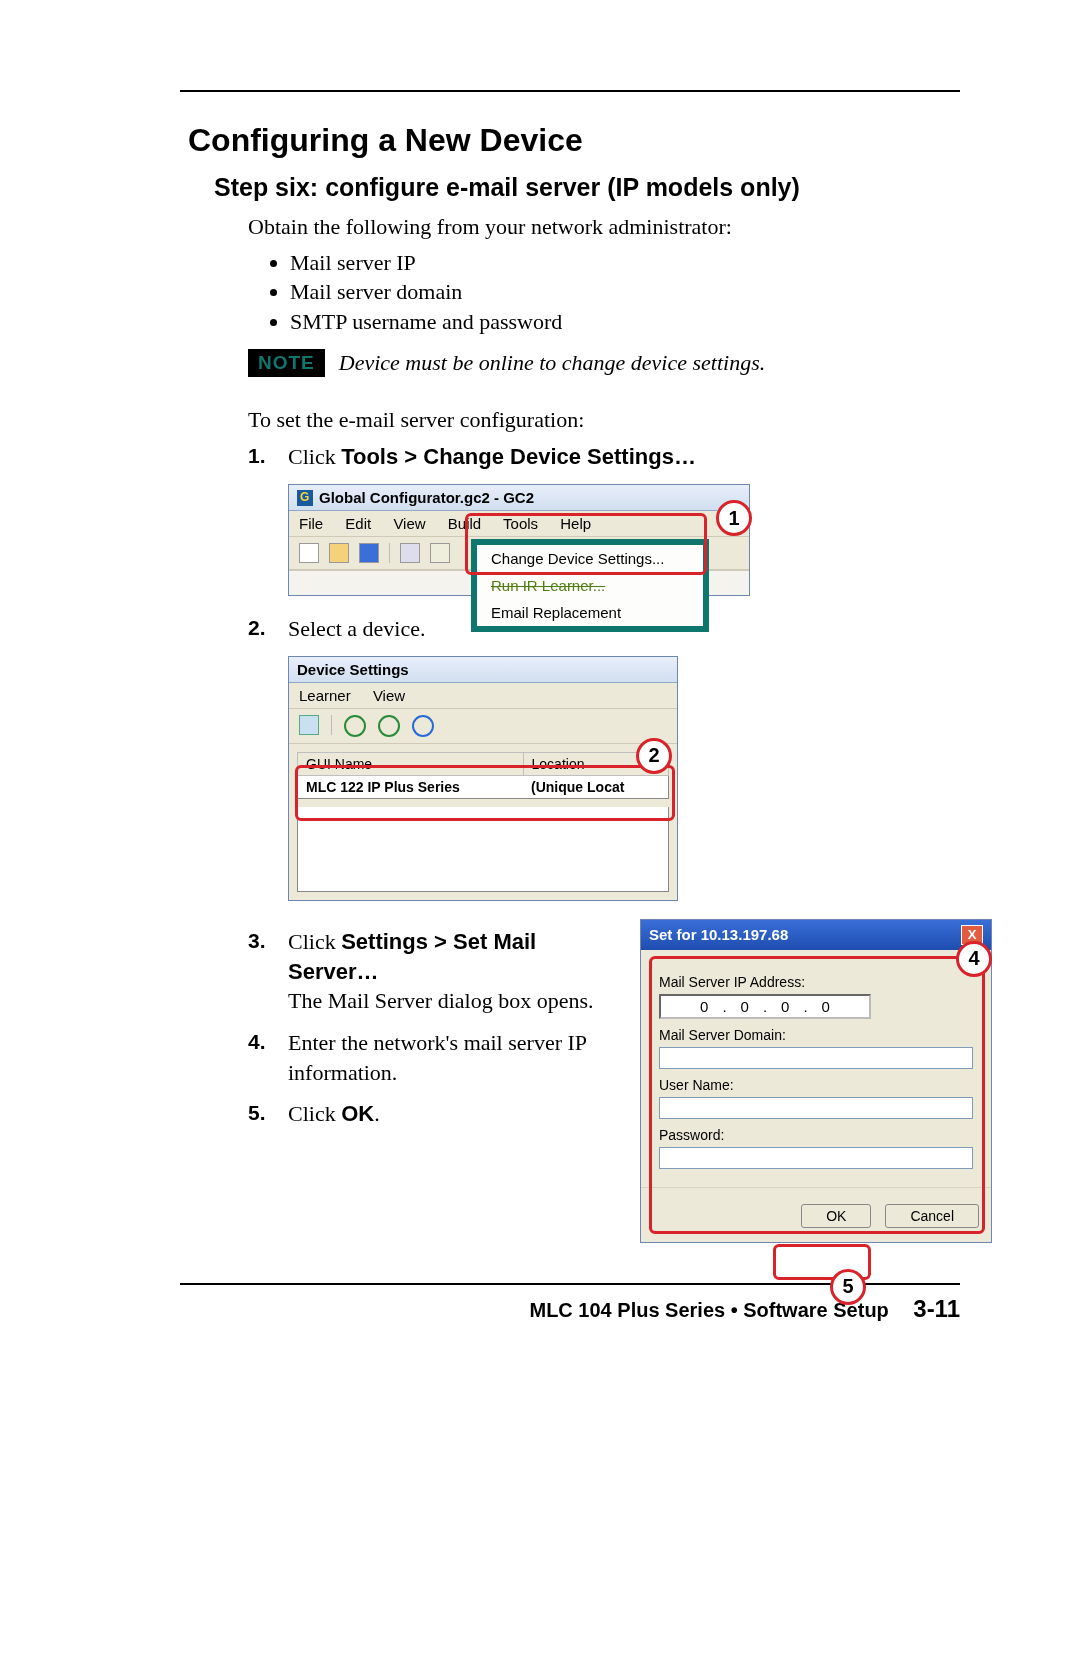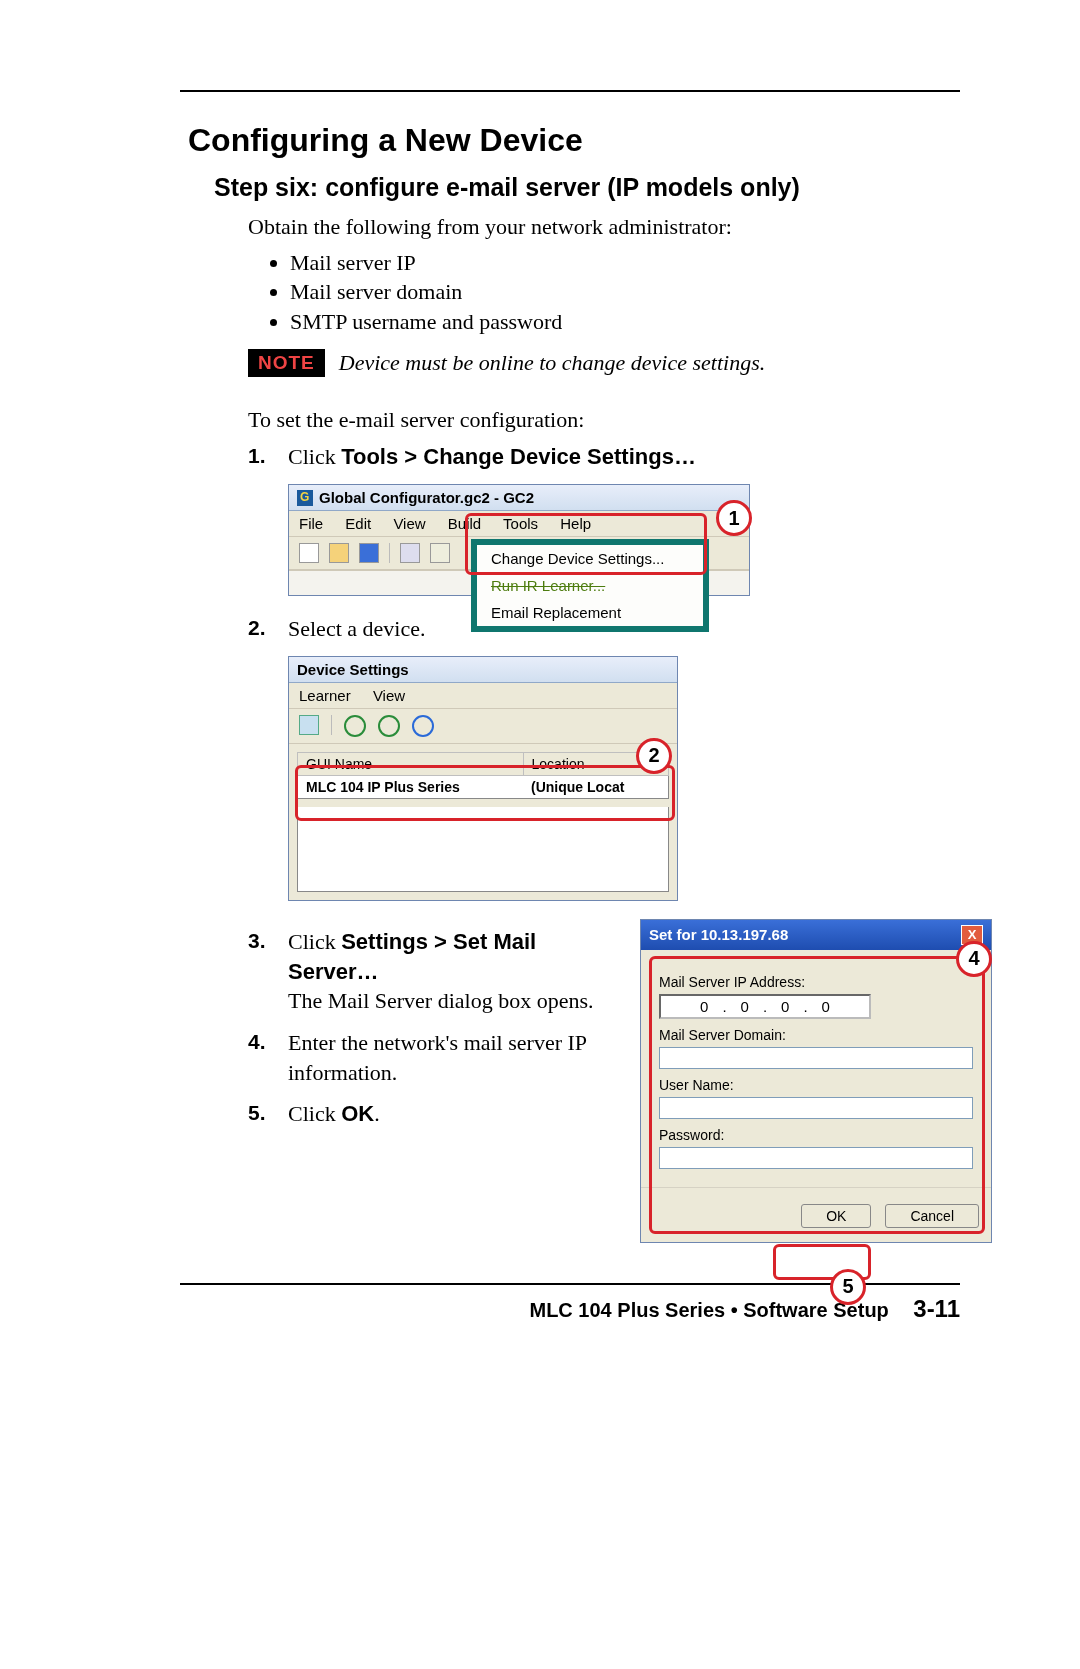--- a/index.html
+++ b/index.html
@@ -43,21 +43,21 @@
   font-size: 22px;
   line-height: 1.35;
 }
 .note-row {
   display: flex;
   align-items: center;
   margin: 12px 0 28px 68px;
 }
 .note-badge {
   background: #000;
-  color: #ef4444;
+  color: #0f766e;
   font-family: Arial, Helvetica, sans-serif;
   font-weight: 700;
   font-size: 19px;
   padding: 3px 10px;
   margin-right: 14px;
   letter-spacing: 1px;
 }
 .note-text {
   font-style: italic;
   font-size: 22px;
@@ -384,21 +384,21 @@
       </div>
       <table class="s2-table" style="width:calc(100% - 16px);border-collapse:collapse">
         <thead>
           <tr>
             <td>GUI Name</td>
             <td>Location</td>
           </tr>
         </thead>
         <tbody>
           <tr>
-            <td>MLC 104 IP Plus Series</td>
+            <td>MLC 122 IP Plus Series</td>
             <td>(Unique Locat</td>
           </tr>
         </tbody>
       </table>
       <div class="s2-whitespace"></div>
       <div class="red-outline" style="left:6px;top:108px;width:374px;height:50px;"></div>
     </div>
     <div class="callout" style="left:348px;top:82px">2</div>
   </div>
 

